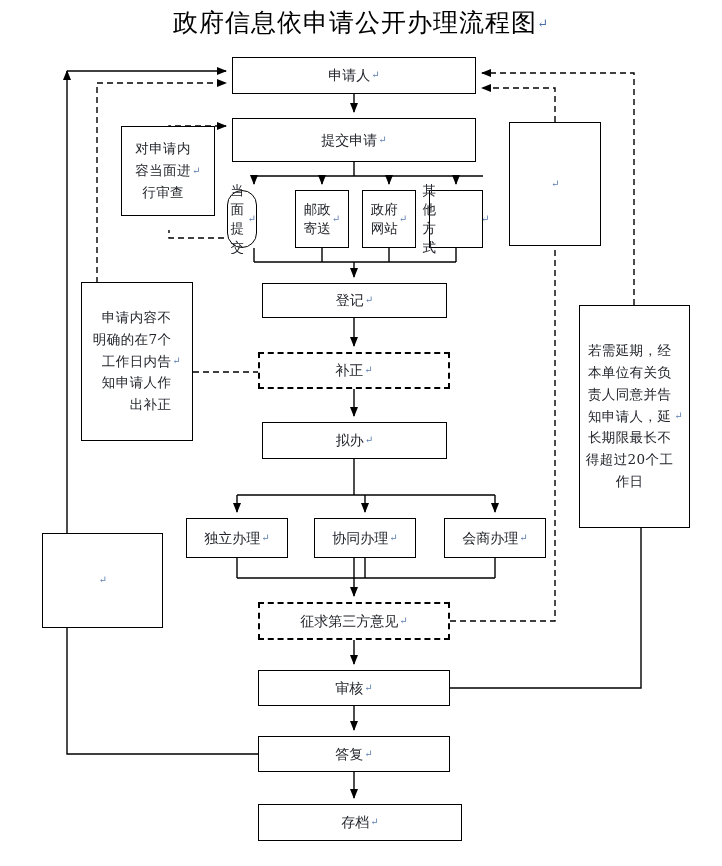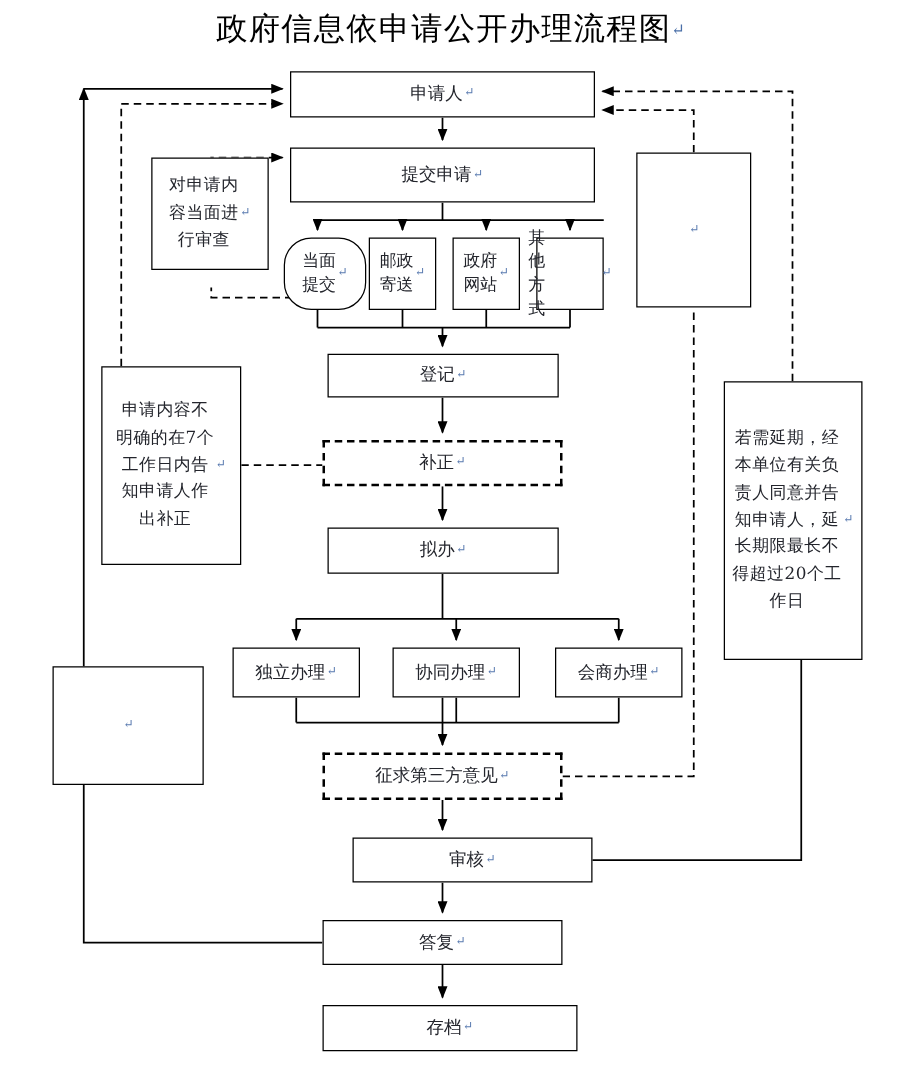--- a/index.html
+++ b/index.html
@@ -153,21 +153,21 @@
   <div class="node" style="left:232px;top:57px;width:244px;height:37px;">
       <span class="txt">申请人</span>
       <span class="ret">↵</span>
     </div>
 
   <div class="node" style="left:232px;top:118px;width:244px;height:44px;">
       <span class="txt">提交申请</span>
       <span class="ret">↵</span>
     </div>
 
-  <div class="node" style="left:227px;top:190px;width:66px;height:58px;font-size:13.5px;line-height:1.42;border-radius:22px;">
+  <div class="node" style="left:227px;top:190px;width:30px;height:58px;font-size:13.5px;line-height:1.42;border-radius:22px;">
       <span class="txt">当面
 提交</span>
       <span class="ret">↵</span>
     </div>
 
   <div class="node" style="left:295px;top:190px;width:54px;height:58px;font-size:13.5px;line-height:1.42;">
       <span class="txt">邮政
 寄送</span>
       <span class="ret">↵</span>
     </div>
@@ -212,21 +212,21 @@
   <div class="node" style="left:444px;top:518px;width:102px;height:40px;">
       <span class="txt">会商办理</span>
       <span class="ret">↵</span>
     </div>
 
   <div class="node dashed" style="left:258px;top:602px;width:192px;height:38px;">
       <span class="txt">征求第三方意见</span>
       <span class="ret">↵</span>
     </div>
 
-  <div class="node" style="left:258px;top:670px;width:192px;height:36px;margin-left:24px;">
+  <div class="node" style="left:258px;top:670px;width:192px;height:36px;">
       <span class="txt">审核</span>
       <span class="ret">↵</span>
     </div>
 
   <div class="node" style="left:258px;top:736px;width:192px;height:36px;">
       <span class="txt">答复</span>
       <span class="ret">↵</span>
     </div>
 
   <div class="node" style="left:258px;top:804px;width:204px;height:37px;">
@@ -234,21 +234,21 @@
       <span class="ret">↵</span>
     </div>
 
   <div class="node note" style="left:121px;top:126px;width:94px;height:90px;">
       <span class="txt">对申请内
 容当面进
 行审查</span>
       <span class="ret">↵</span>
     </div>
 
-  <div class="node note" style="left:81px;top:293px;width:112px;height:159px;">
+  <div class="node note" style="left:81px;top:282px;width:112px;height:159px;text-align:right;">
       <span class="txt">申请内容不
 明确的在7个
 工作日内告
 知申请人作
 出补正</span>
       <span class="ret">↵</span>
     </div>
 
   <div class="node note" style="left:509px;top:122px;width:92px;height:124px;">
       <span class="ret">↵</span>

